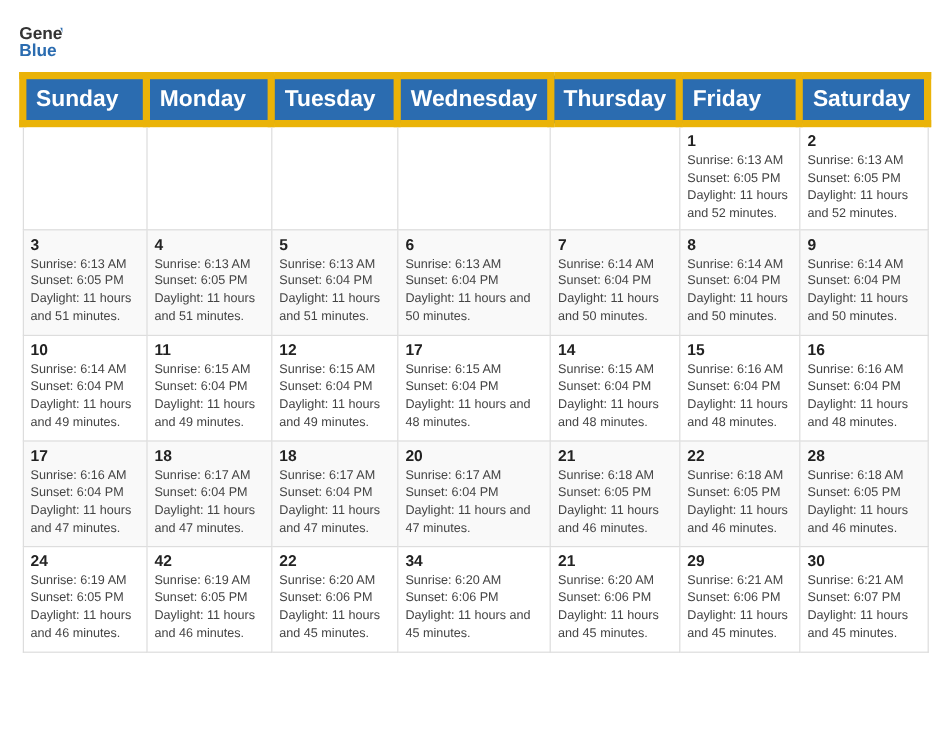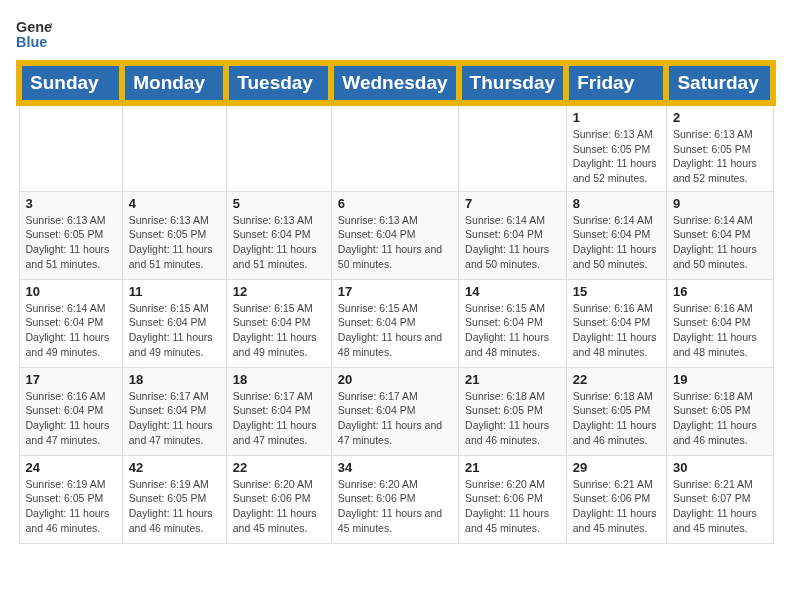--- a/index.html
+++ b/index.html
@@ -221,21 +221,21 @@
         </td>
         <td>
           <span class="day-number">21</span>
           <div class="day-info">Sunrise: 6:18 AM<br>Sunset: 6:05 PM<br>Daylight: 11 hours and 46 minutes.</div>
         </td>
         <td>
           <span class="day-number">22</span>
           <div class="day-info">Sunrise: 6:18 AM<br>Sunset: 6:05 PM<br>Daylight: 11 hours and 46 minutes.</div>
         </td>
         <td>
-          <span class="day-number">19</span>
+          <span class="day-number">28</span>
           <div class="day-info">Sunrise: 6:18 AM<br>Sunset: 6:05 PM<br>Daylight: 11 hours and 46 minutes.</div>
         </td>
       </tr>
       <tr>
         <td>
           <span class="day-number">24</span>
           <div class="day-info">Sunrise: 6:19 AM<br>Sunset: 6:05 PM<br>Daylight: 11 hours and 46 minutes.</div>
         </td>
         <td>
           <span class="day-number">42</span>

